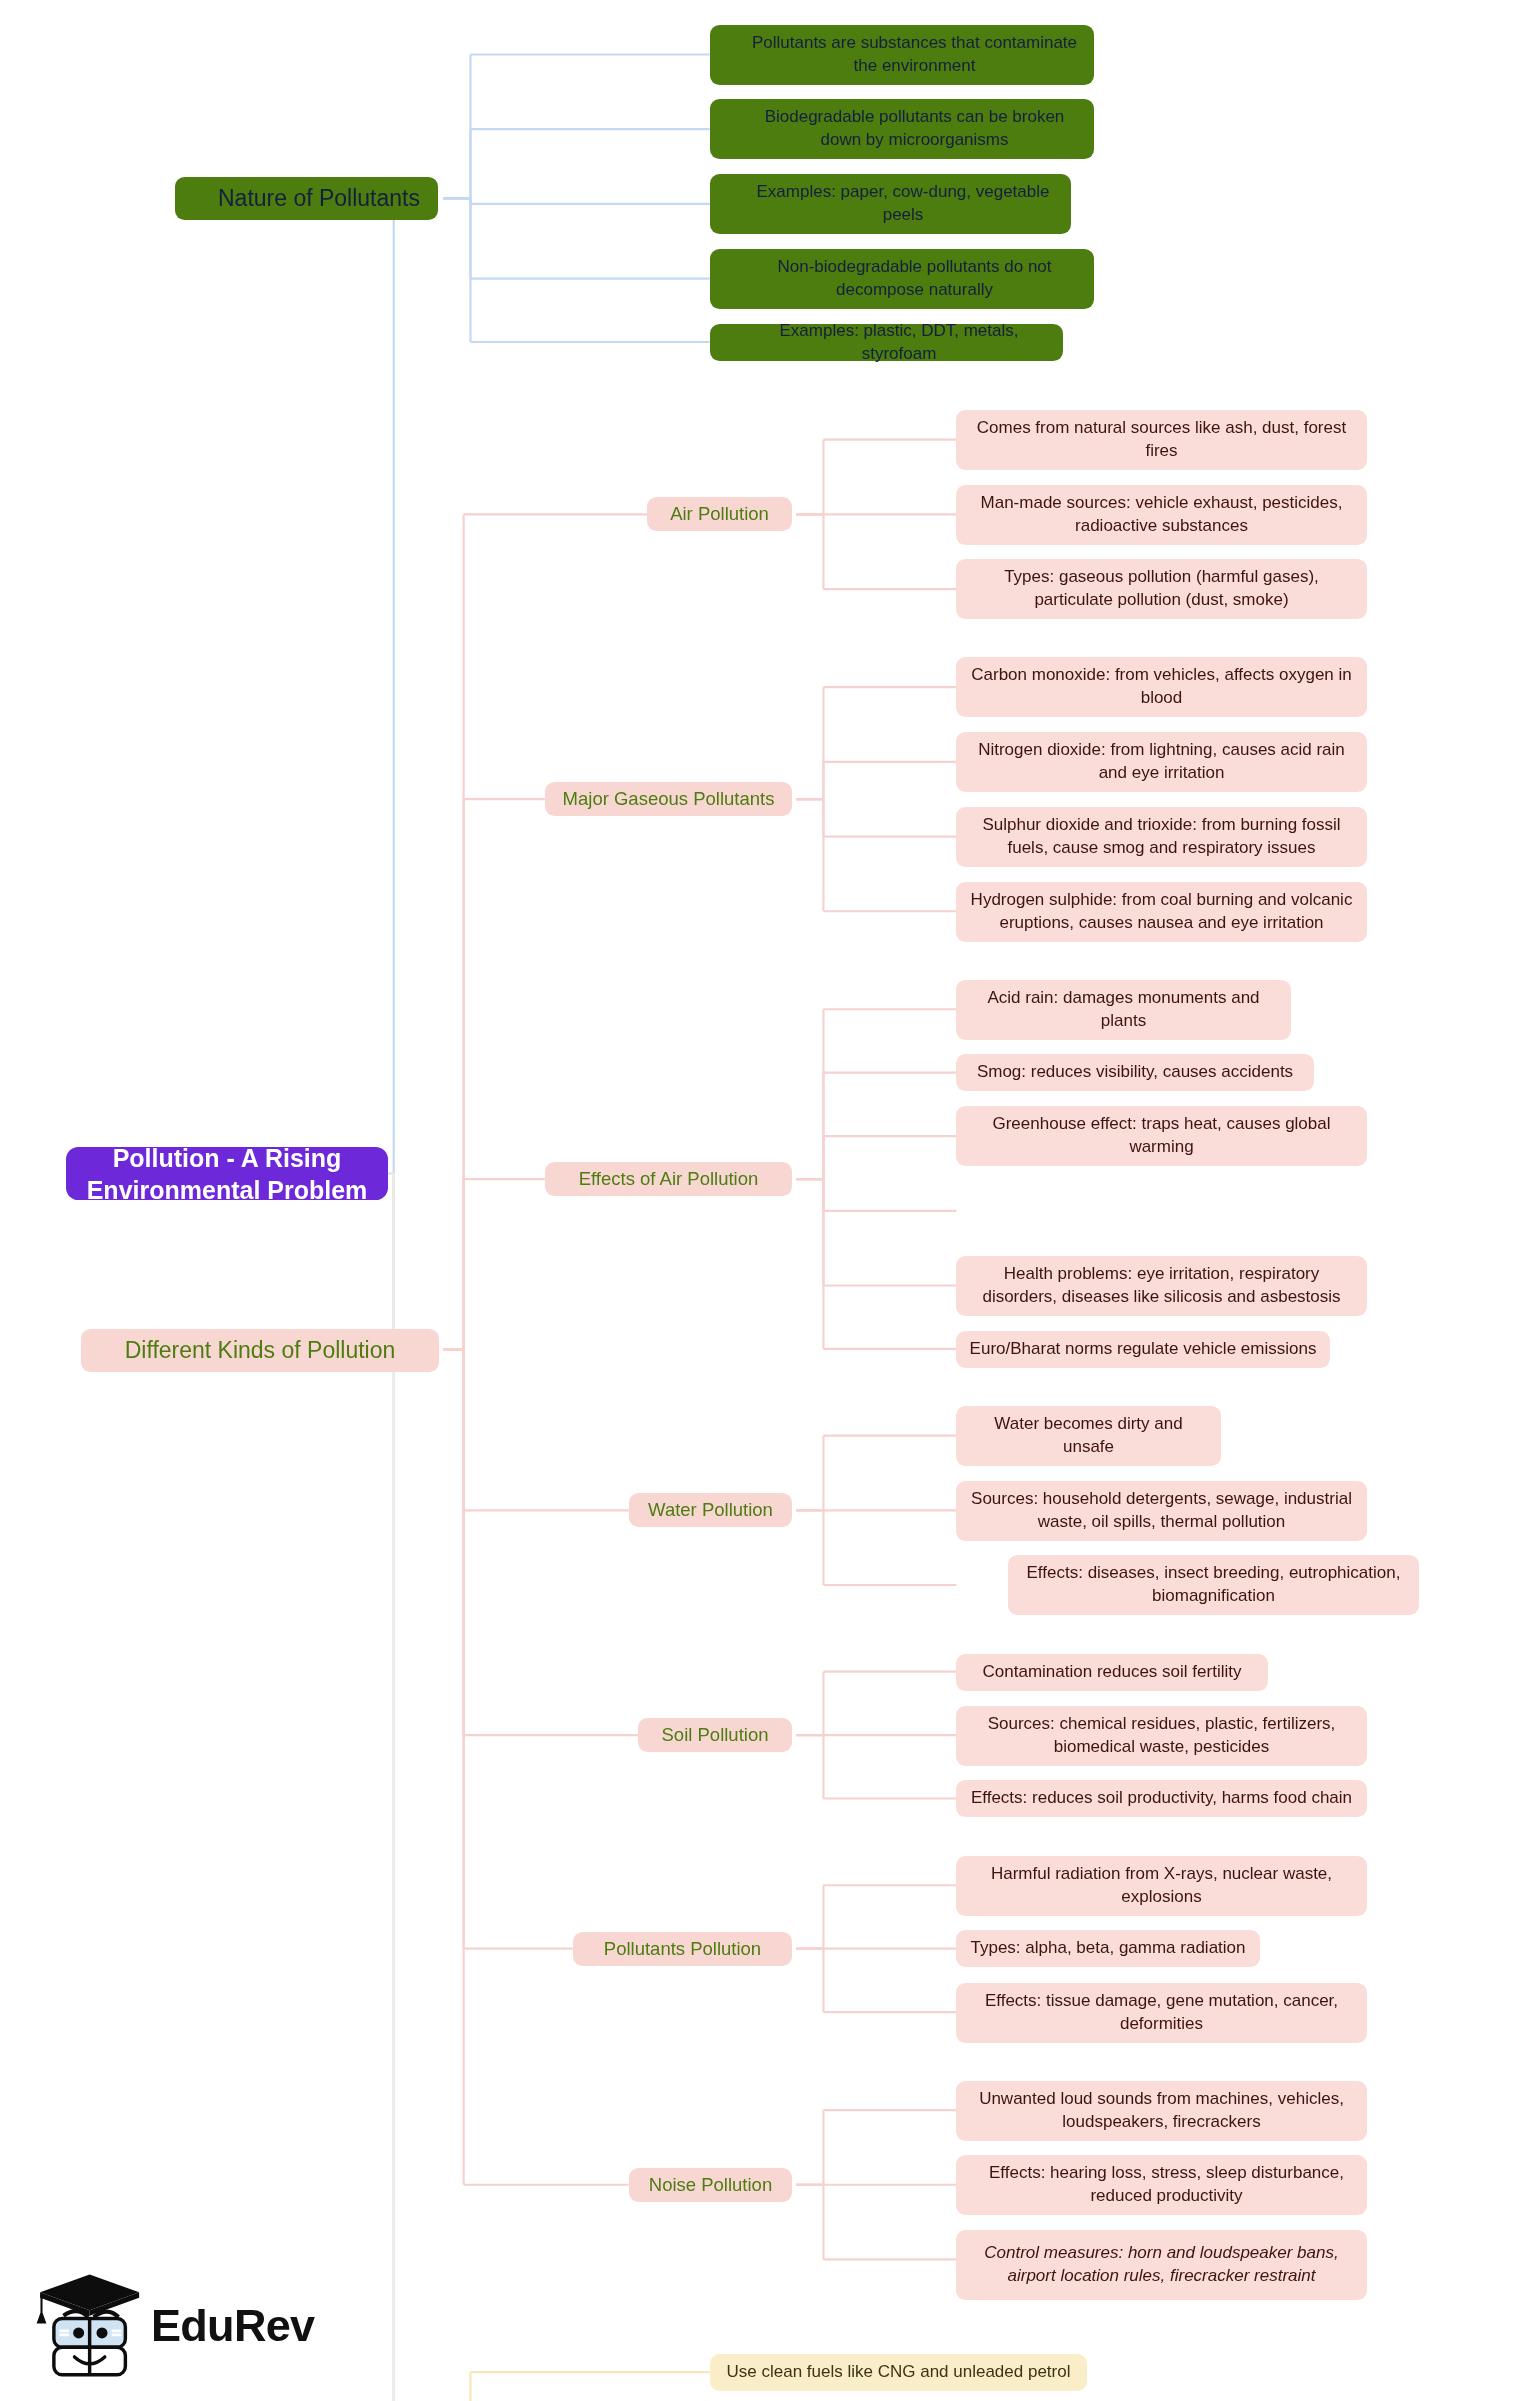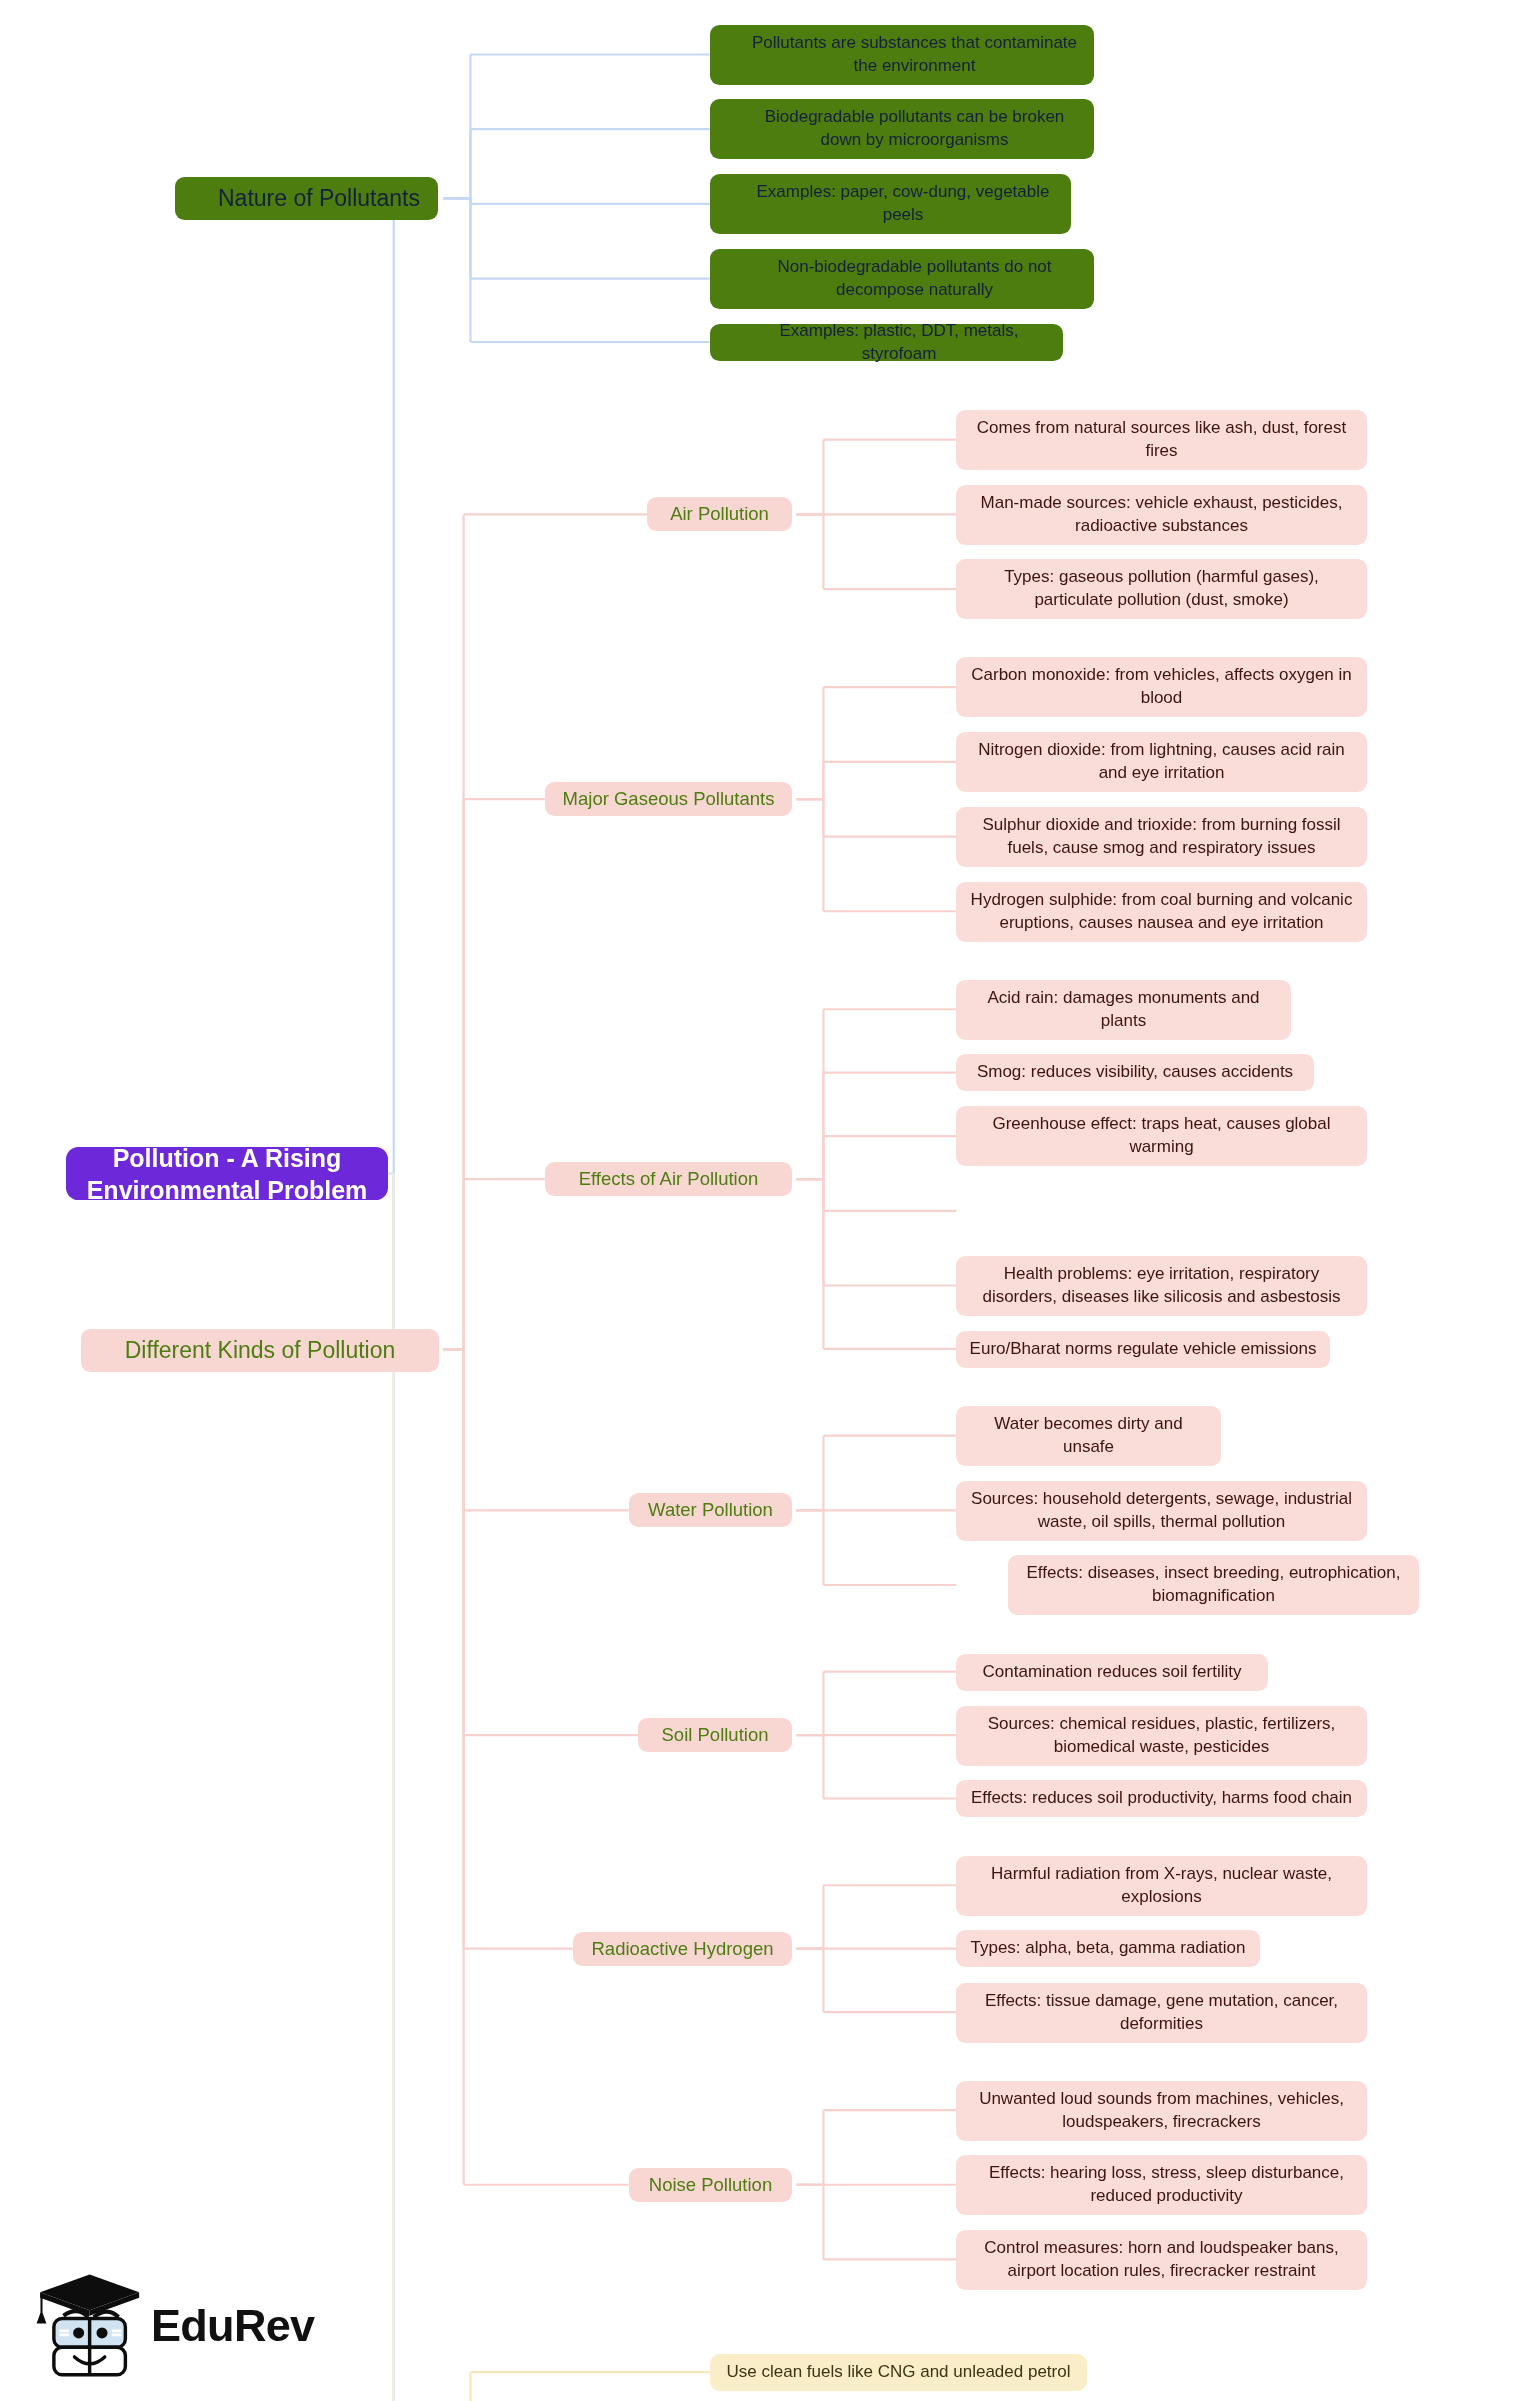--- a/index.html
+++ b/index.html
@@ -263,21 +263,21 @@
     <div class="node leaf c-pinkl" style="left: 956px; top: 1481px; width: 411px; height: 60px;">Sources: household detergents, sewage, industrial waste, oil spills, thermal pollution</div>
     <div class="node leaf c-pinkl" style="left: 1008px; top: 1555px; width: 411px; height: 60px;">Effects: diseases, insect breeding, eutrophication, biomagnification</div>
     <div class="node sub c-pink" style="left: 629px; top: 1493px; width: 163px; height: 34px;">Water Pollution</div>
     <div class="node leaf c-pinkl" style="left: 956px; top: 1654px; width: 312px; height: 37px;">Contamination reduces soil fertility</div>
     <div class="node leaf c-pinkl" style="left: 956px; top: 1706px; width: 411px; height: 60px;">Sources: chemical residues, plastic, fertilizers, biomedical waste, pesticides</div>
     <div class="node leaf c-pinkl" style="left: 956px; top: 1780px; width: 411px; height: 37px;">Effects: reduces soil productivity, harms food chain</div>
     <div class="node sub c-pink" style="left: 638px; top: 1718px; width: 154px; height: 34px;">Soil Pollution</div>
     <div class="node leaf c-pinkl" style="left: 956px; top: 1856px; width: 411px; height: 60px;">Harmful radiation from X-rays, nuclear waste, explosions</div>
     <div class="node leaf c-pinkl" style="left: 956px; top: 1930px; width: 304px; height: 37px;">Types: alpha, beta, gamma radiation</div>
     <div class="node leaf c-pinkl" style="left: 956px; top: 1983px; width: 411px; height: 60px;">Effects: tissue damage, gene mutation, cancer, deformities</div>
-    <div class="node sub c-pink" style="left: 573px; top: 1932px; width: 219px; height: 34px;">Radioactive Hydrogen</div>
+    <div class="node sub c-pink" style="left: 573px; top: 1932px; width: 219px; height: 34px;">Pollutants Pollution</div>
     <div class="node leaf c-pinkl" style="left: 956px; top: 2081px; width: 411px; height: 60px;">Unwanted loud sounds from machines, vehicles, loudspeakers, firecrackers</div>
     <div class="node leaf c-pinkl" style="left: 956px; top: 2155px; width: 411px; height: 60px; padding-left: 21px;">Effects: hearing loss, stress, sleep disturbance, reduced productivity</div>
-    <div class="node leaf c-pinkl" style="left: 956px; top: 2230px; width: 411px; height: 60px;">Control measures: horn and loudspeaker bans, airport location rules, firecracker restraint</div>
+    <div class="node leaf c-pinkl" style="left: 956px; top: 2230px; width: 411px; height: 70px; font-style: italic;">Control measures: horn and loudspeaker bans, airport location rules, firecracker restraint</div>
     <div class="node sub c-pink" style="left: 629px; top: 2168px; width: 163px; height: 34px;">Noise Pollution</div>
     <div class="node branch c-pink" style="left: 81px; top: 1329px; width: 358px; height: 43px;">Different Kinds of Pollution</div>
     <div class="node leaf c-yellow" style="left: 710px; top: 2354px; width: 377px; height: 37px;">Use clean fuels like CNG and unleaded petrol</div>
   </div>
 
 
 </body></html>

